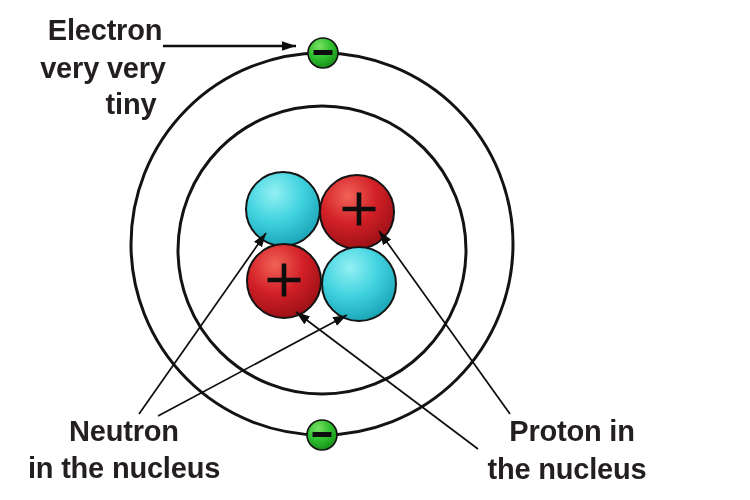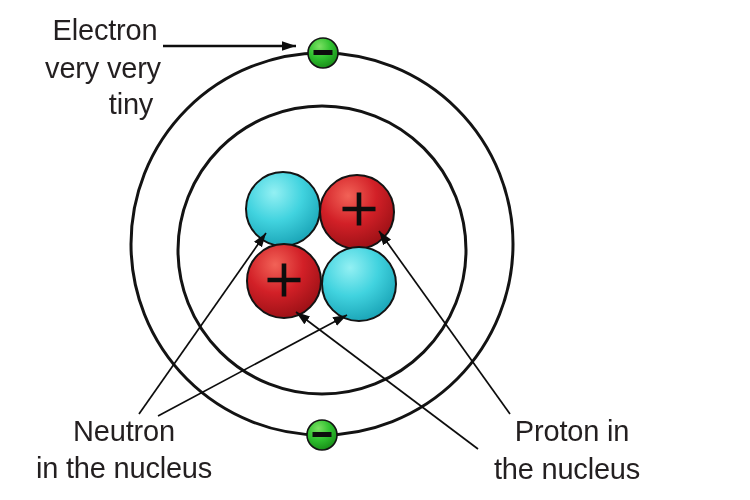--- a/index.html
+++ b/index.html
@@ -3,20 +3,21 @@
 <meta charset="utf-8">
 <style>
   html, body { margin: 0; padding: 0; background: #ffffff; }
   .stage {
     position: relative;
     width: 750px;
     height: 500px;
     background: #ffffff;
     overflow: hidden;
     font-family: "Liberation Sans", sans-serif;
+    font-weight: bold;
   }
   svg { display: block; }
   text.lbl {
     font-family: "Liberation Sans", sans-serif;
     font-size: 29px;
     letter-spacing: -0.2px;
   }
   .orbit { fill: none; }
   .pointer { fill: none; }
 </style>

